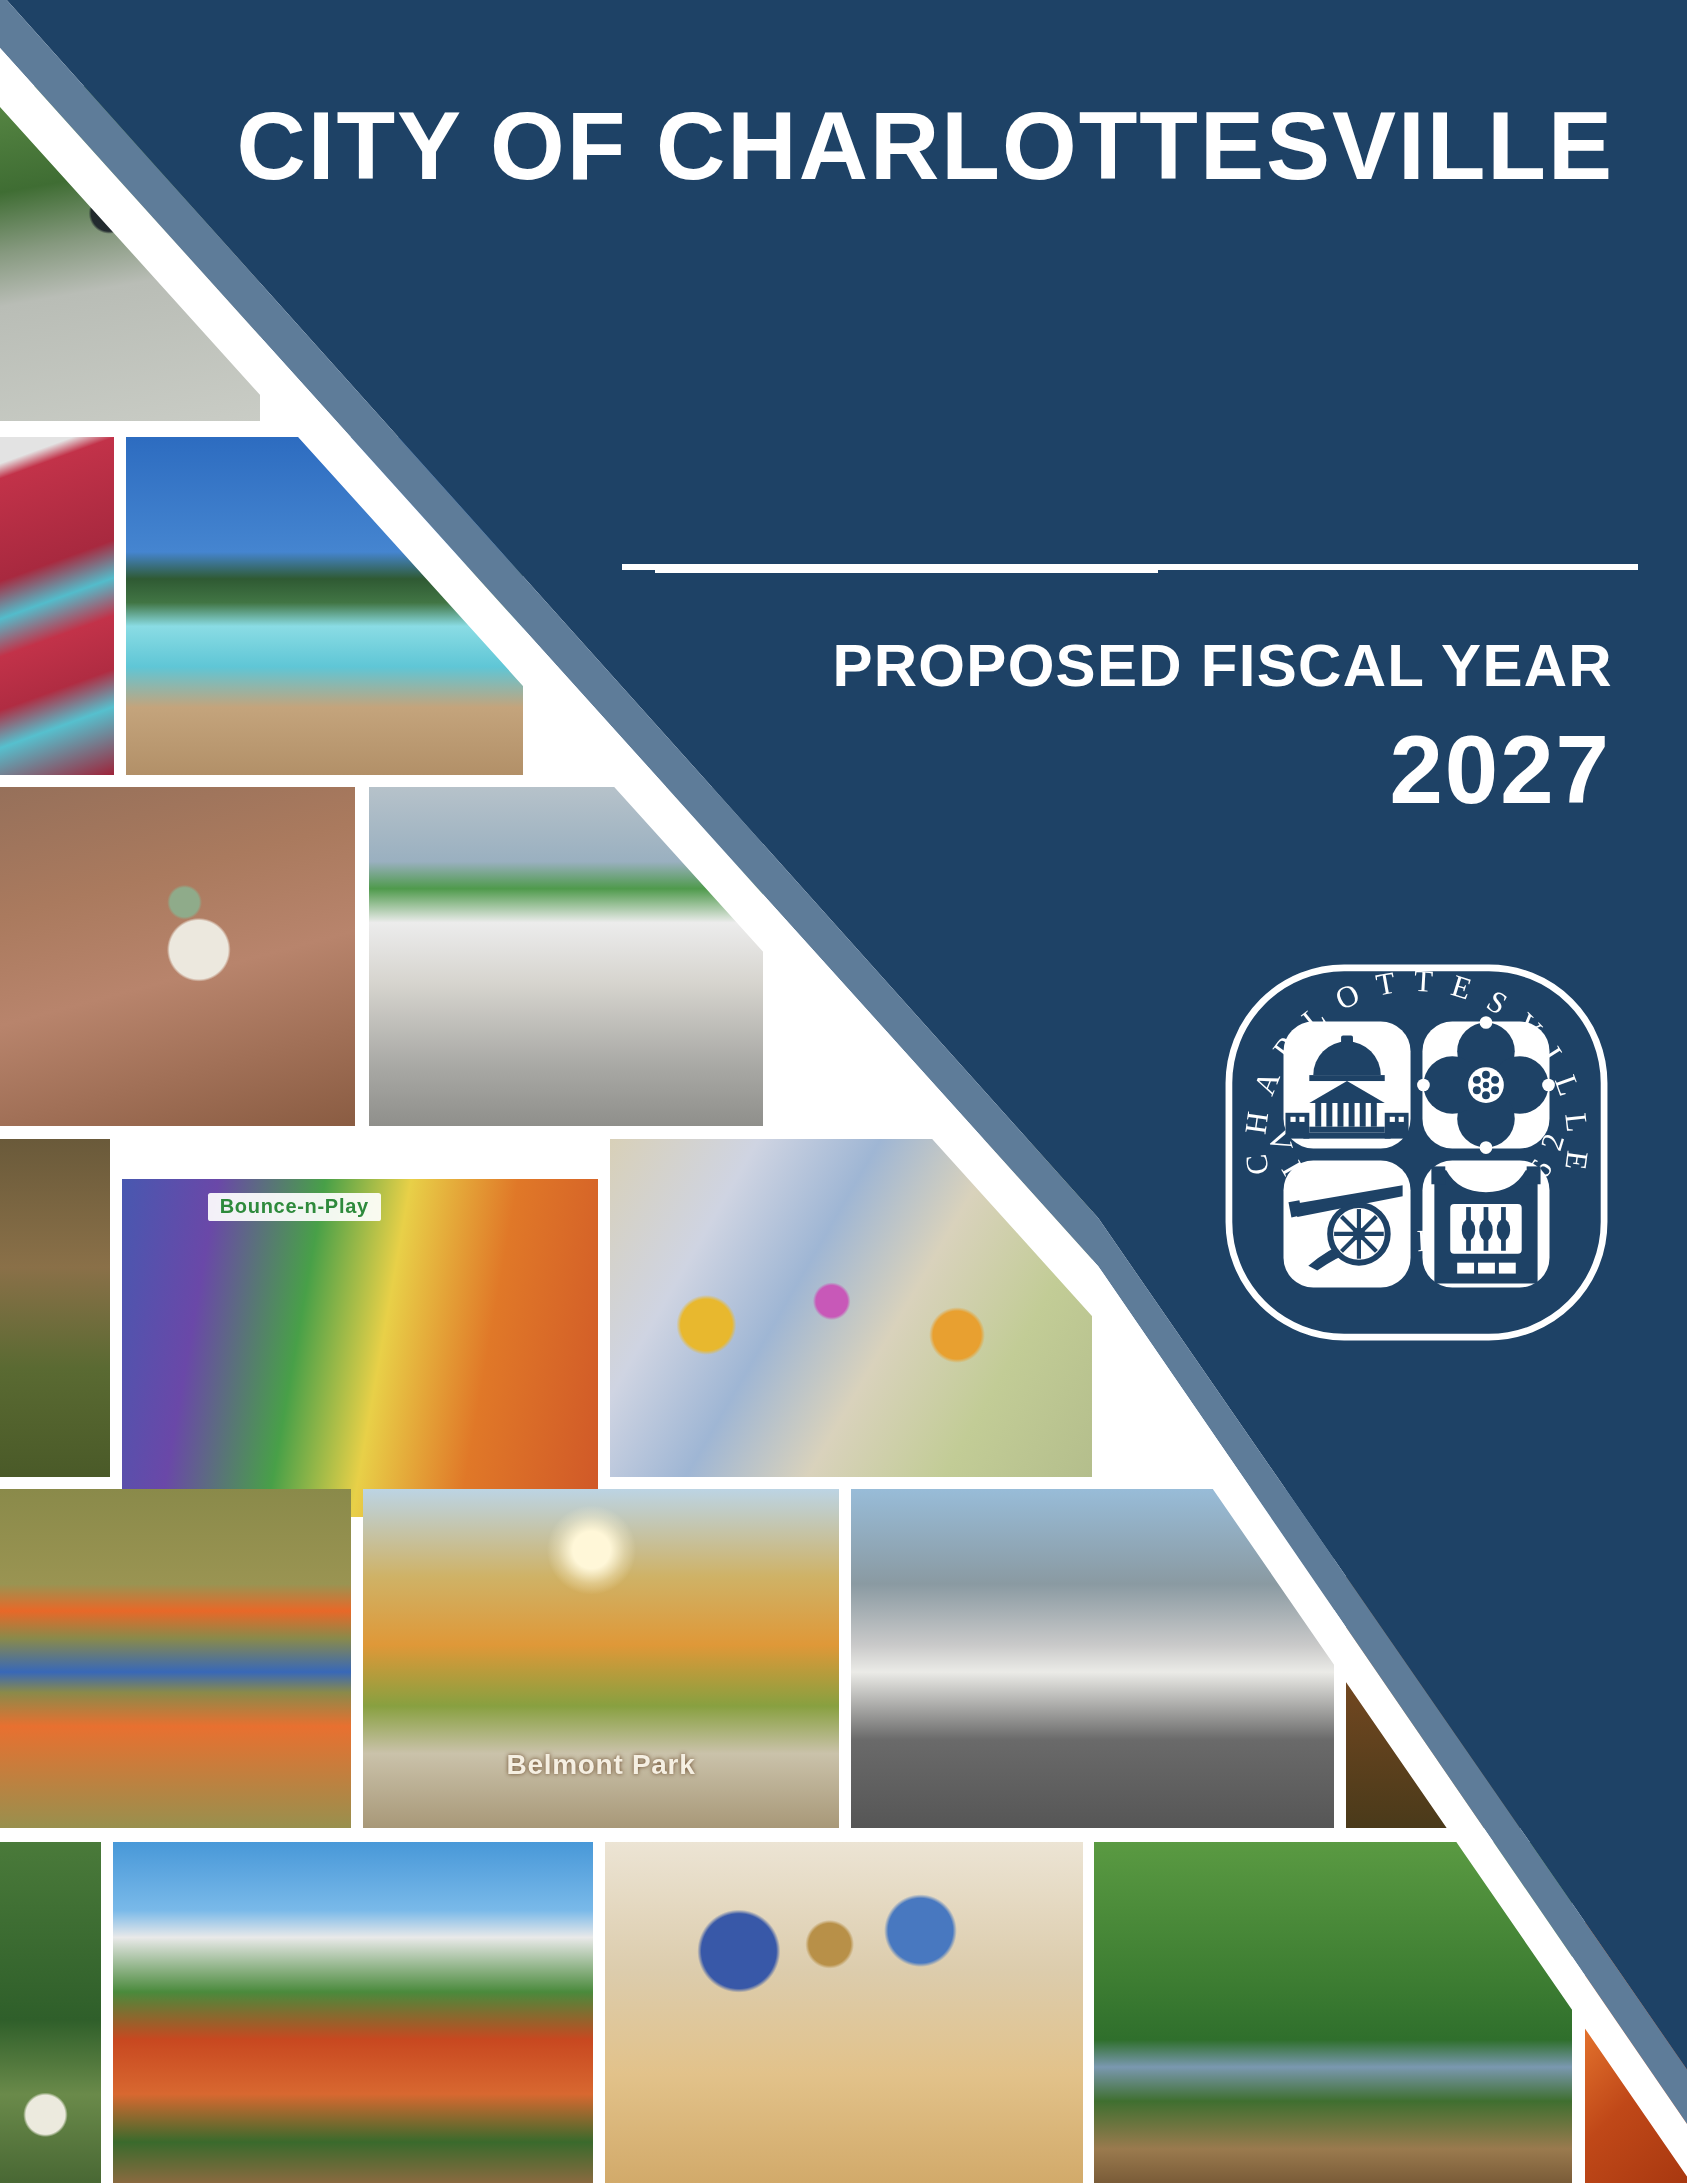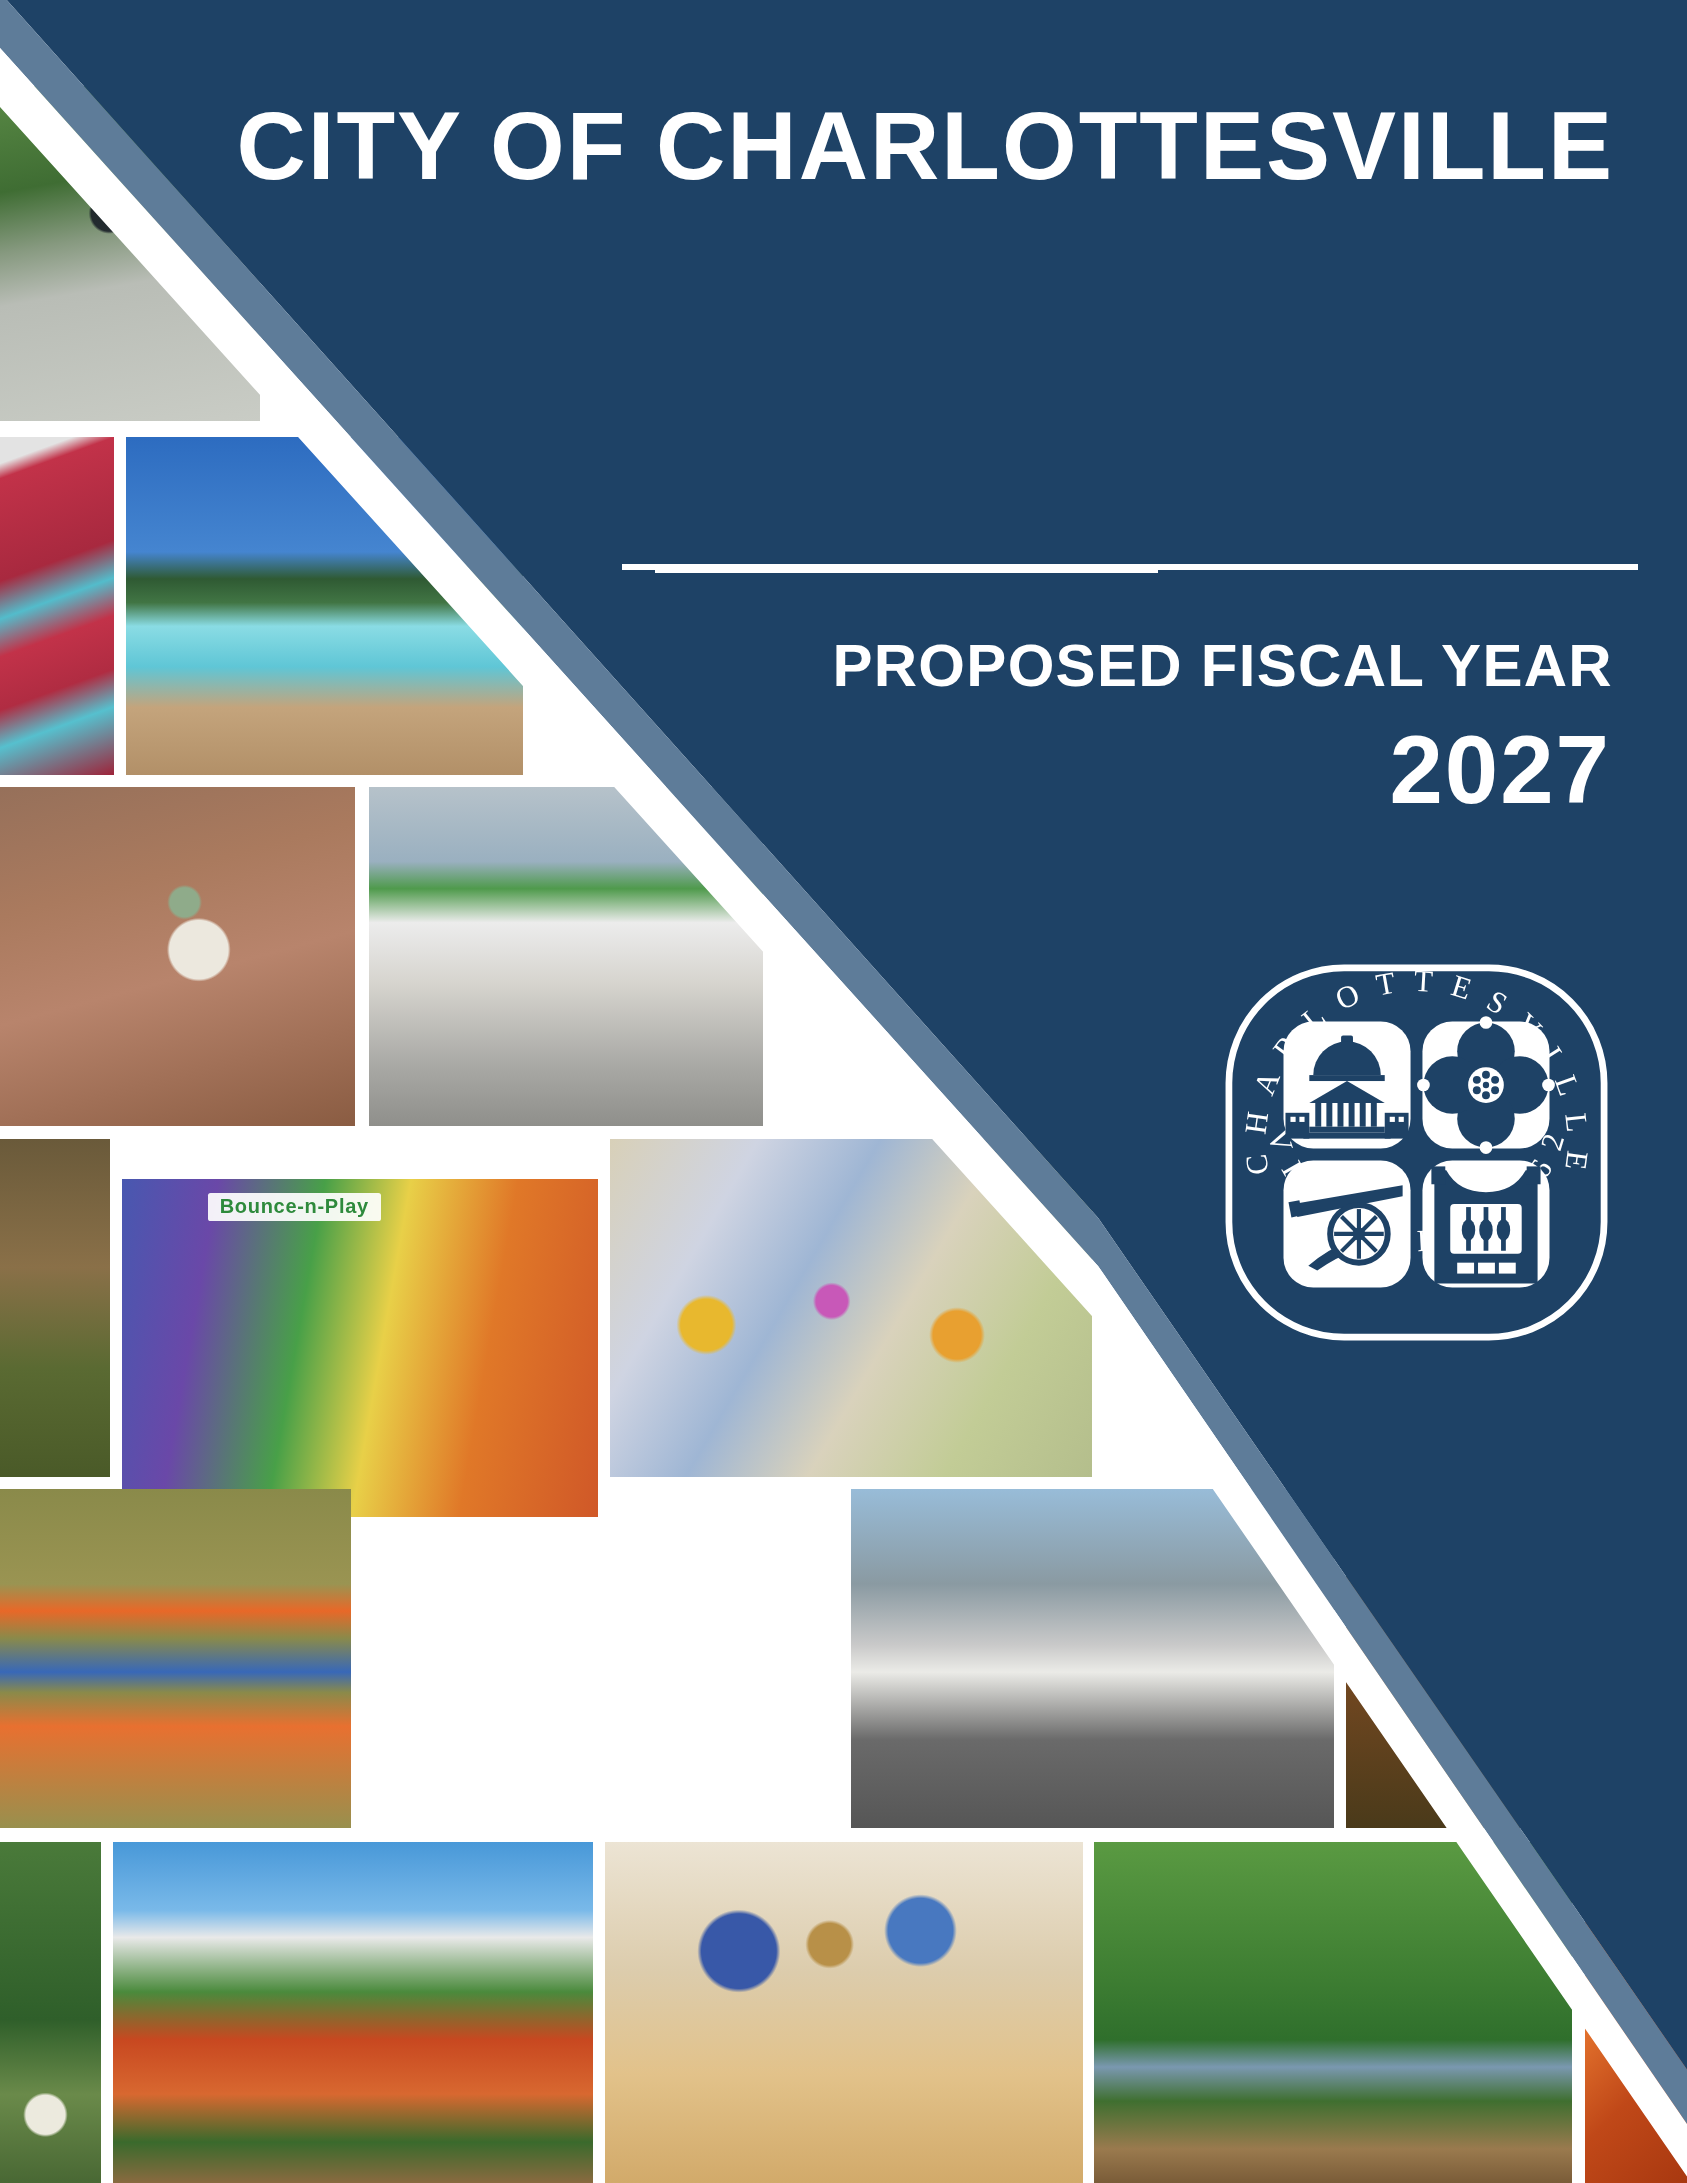--- a/index.html
+++ b/index.html
@@ -103,20 +103,23 @@
   <div class="ph g-straw" style="left:0;top:437px;width:114px;height:338px;" title="Baskets of strawberries at a farmers market"></div>
   <div class="ph g-pool" style="left:126px;top:437px;width:397px;height:338px;" title="Outdoor aquatic center pool with slides"></div>
   <div class="ph g-gardener" style="left:0;top:787px;width:355px;height:339px;" title="Volunteer planting flowers in large planter pots"></div>
   <div class="ph g-market" style="left:369px;top:787px;width:394px;height:339px;" title="Crowd browsing tents at an outdoor market"></div>
   <div class="ph g-ropes" style="left:0;top:1139px;width:110px;height:338px;" title="Playground climbing ropes"></div>
   <div class="ph g-bounce" style="left:122px;top:1139px;width:476px;height:338px;margin-top:40px;" title="Group of kids and counselors at an inflatable bounce house">
       <span class="banner-text">Bounce-n-Play</span>
   </div>
   <div class="ph g-flowers" style="left:610px;top:1139px;width:482px;height:338px;" title="Jars of fresh flower bouquets on a table"></div>
   <div class="ph g-kayaks" style="left:0;top:1489px;width:351px;height:339px;" title="People kayaking in orange and blue kayaks on a river"></div>
+  <div class="ph g-belmont" style="left:363px;top:1489px;width:476px;height:339px;" title="Autumn sun through trees at Belmont Park with mosaic sign">
+      <span class="photo-caption-text">Belmont Park</span>
+  </div>
   <div class="ph g-street" style="left:851px;top:1489px;width:483px;height:339px;" title="Street market with white tents below downtown buildings"></div>
   <div class="ph g-brush" style="left:1346px;top:1489px;width:341px;height:339px;" title="Dark autumn brush and foliage"></div>
   <div class="ph g-goats" style="left:0;top:1842px;width:101px;height:341px;" title="Goats grazing below tall green trees"></div>
   <div class="ph g-autplay" style="left:113px;top:1842px;width:480px;height:341px;" title="Playground under colorful fall trees and blue sky"></div>
   <div class="ph g-skating" style="left:605px;top:1842px;width:478px;height:341px;" title="Children roller skating in an indoor rink"></div>
   <div class="ph g-river" style="left:1094px;top:1842px;width:478px;height:341px;" title="Lush green forest with bench beside a river"></div>
   <div class="ph g-orange" style="left:1585px;top:1842px;width:103px;height:341px;" title="Bright orange fall leaves"></div>
 
   <div class="ovl ovl-navy"></div>
   <div class="ovl ovl-steel"></div>

